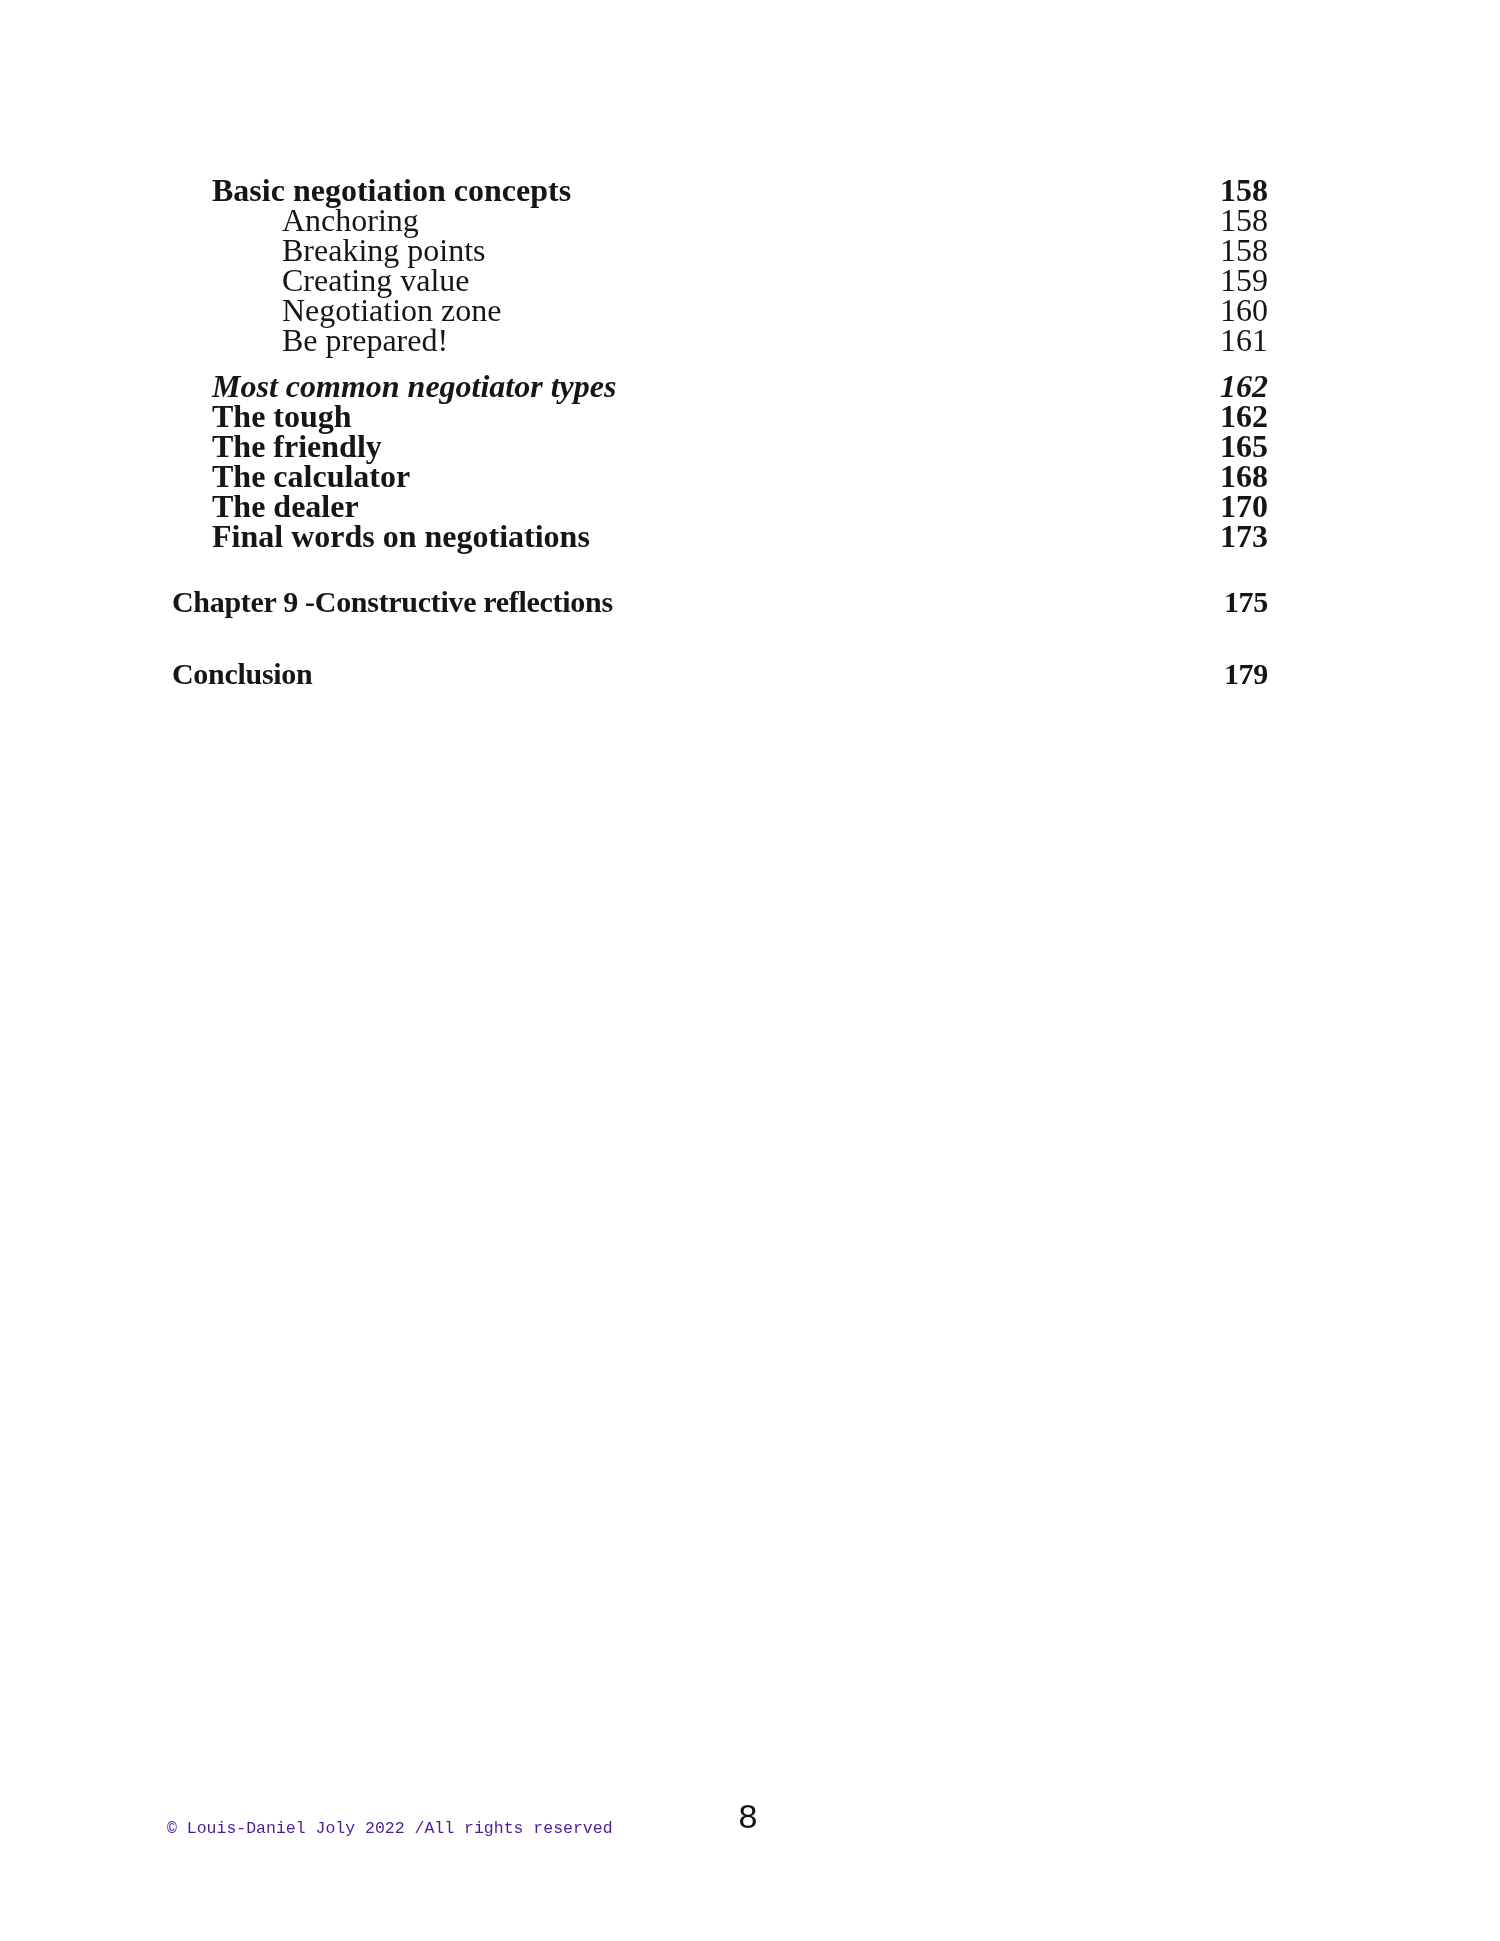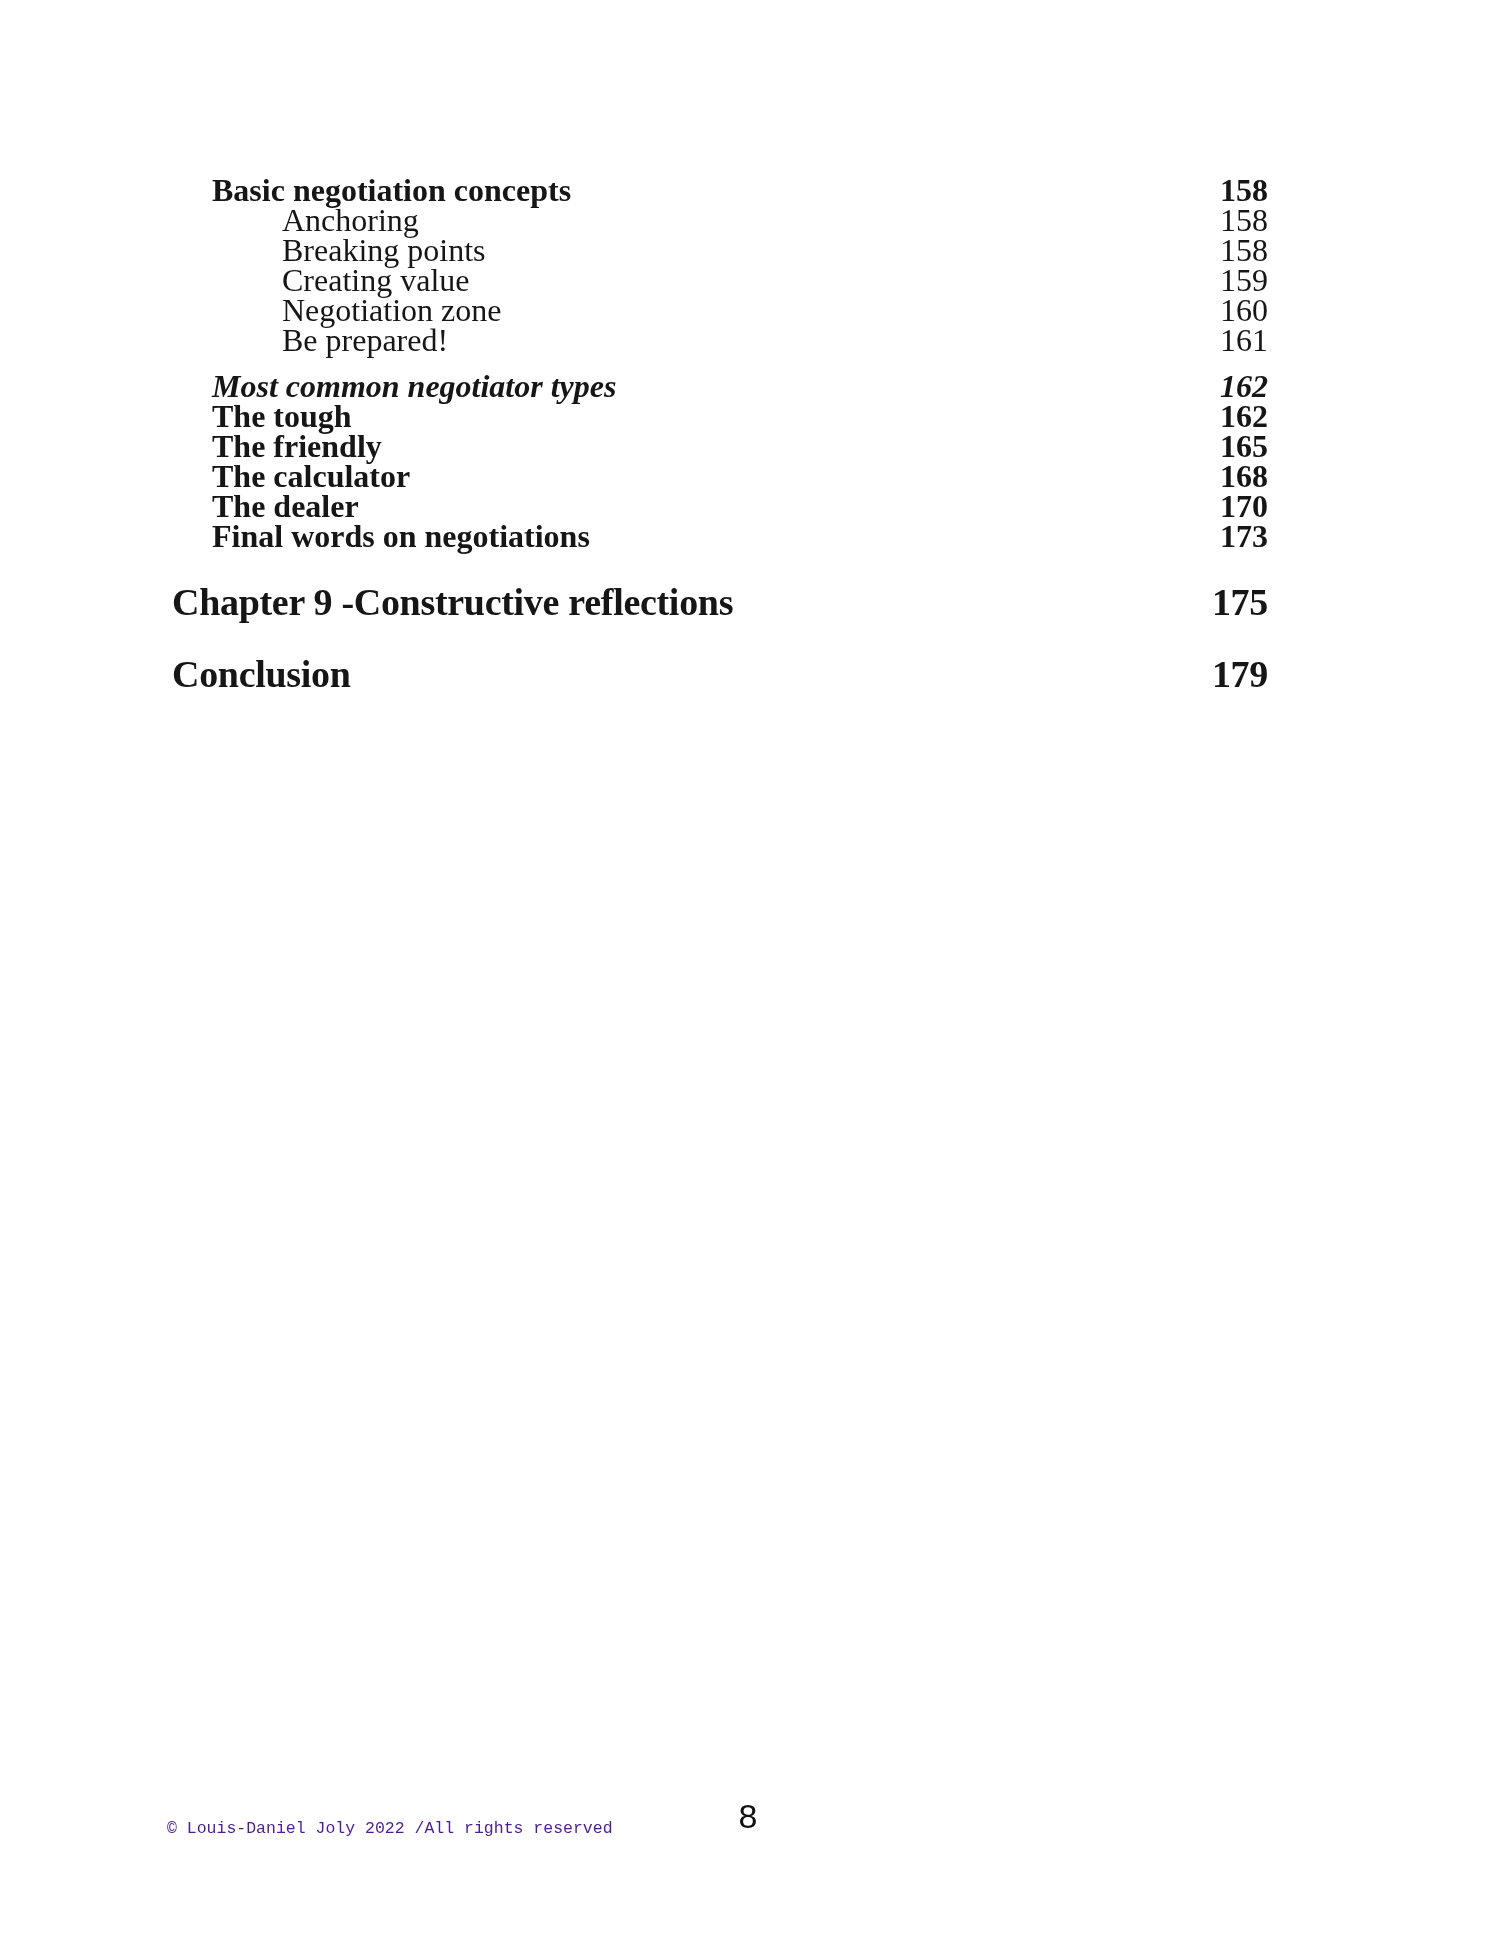--- a/index.html
+++ b/index.html
@@ -35,21 +35,21 @@
 
   .row.section .label { font-weight: 700; padding-left: 40px; }
   .row.section .pagenum { font-weight: 700; }
 
   .row.sub .label { font-weight: 400; padding-left: 110px; }
   .row.sub .pagenum { font-weight: 400; }
 
   .row.gap { margin-top: 16px; font-style: italic; }
 
   .row.chapter {
-    font-size: 38px;
+    font-size: 30px;
     line-height: 38px;
     letter-spacing: -0.3px;
   }
   .row.chapter .label,
   .row.chapter .pagenum { font-weight: 700; padding-left: 0; }
   .row.chapter.first { margin-top: 32px; }
   .row.chapter.mid   { margin-top: 34px; }
   .row.chapter.last  { margin-top: 24px; }
 
   .footer-copyright {

